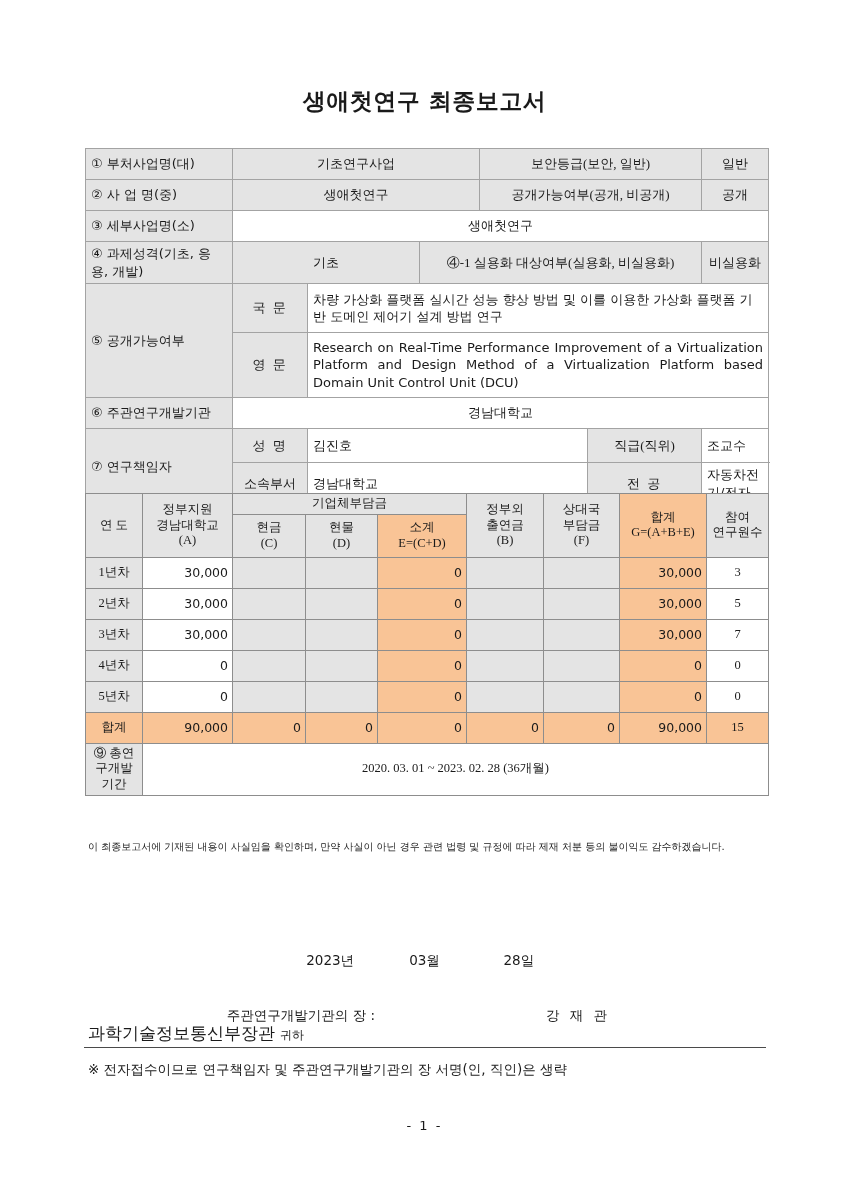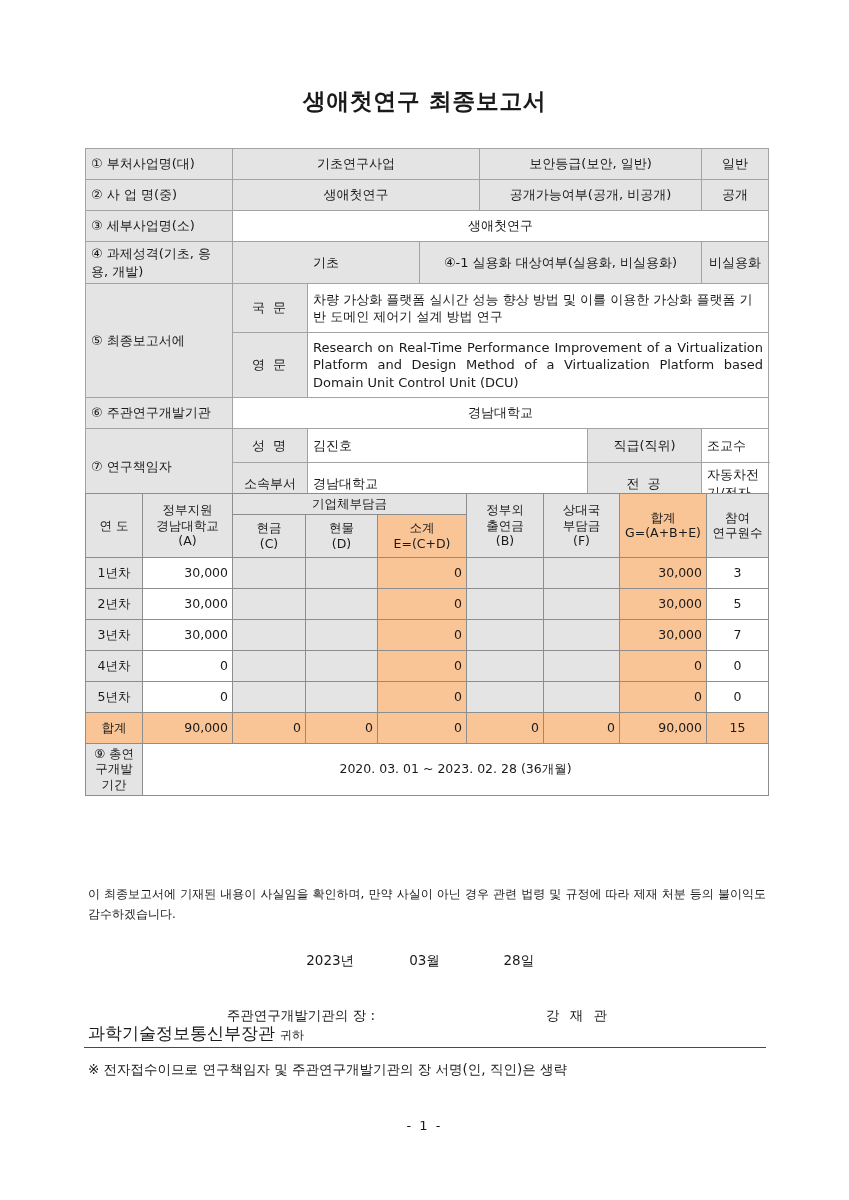--- a/index.html
+++ b/index.html
@@ -41,21 +41,21 @@
   table.t td {
     border: 1px solid #a3a3a3;
     font-size: 13px;
     padding: 3px 5px;
     vertical-align: middle;
     line-height: 1.35;
     background: #ffffff;
   }
   .gray { background: #e4e4e4 !important; }
   .orange { background: #f9c496 !important; }
-  .c { text-align: center; }
+  .c { text-align: center; font-family: Liberation Serif, serif; }
   .l { text-align: left; }
   .r { text-align: right; }
   .sp { letter-spacing: 2px; }
 
   #info-table {
     position: absolute;
     left: 85px;
     top: 148px;
     width: 683px;
   }
@@ -88,23 +88,23 @@
     line-height: 1.25;
     background: #ffffff;
   }
   .bt-head td { text-align: center; }
   .bt-row td { height: 26px; }
 
   
   .statement {
     position: absolute;
     left: 88px;
-    top: 884px;
+    top: 838px;
     width: 678px;
-    font-size: 12px;
+    font-size: 10px;
     line-height: 1.7;
     text-align: justify;
   }
   .sig-block {
     position: absolute;
     left: 0;
     top: 928px;
     width: 849px;
     font-size: 13.5px;
   }
@@ -204,21 +204,21 @@
       </tr>
 
       <tr>
         <td class="gray l">④ 과제성격(기초, 응용, 개발)</td>
         <td class="gray c" colspan="2">기초</td>
         <td class="gray c" colspan="3">④-1 실용화 대상여부(실용화, 비실용화)</td>
         <td class="gray c">비실용화</td>
       </tr>
 
       <tr>
-        <td class="gray l" rowspan="2">⑤ 최종보고서에</td>
+        <td class="gray l" rowspan="2">⑤ 공개가능여부</td>
         <td class="gray c sp" style="height:42px">국 문</td>
         <td class="l kor-title" colspan="5">차량 가상화 플랫폼 실시간 성능 향상 방법 및 이를 이용한 가상화 플랫폼 기반 도메인 제어기 설계 방법 연구</td>
       </tr>
 
       <tr>
         <td class="gray c sp" style="height:58px">영 문</td>
         <td class="l eng" colspan="5">Research on Real-Time Performance Improvement of a Virtualization Platform and Design Method of a Virtualization Platform based Domain Unit Control Unit (DCU)</td>
       </tr>
 
       <tr>

